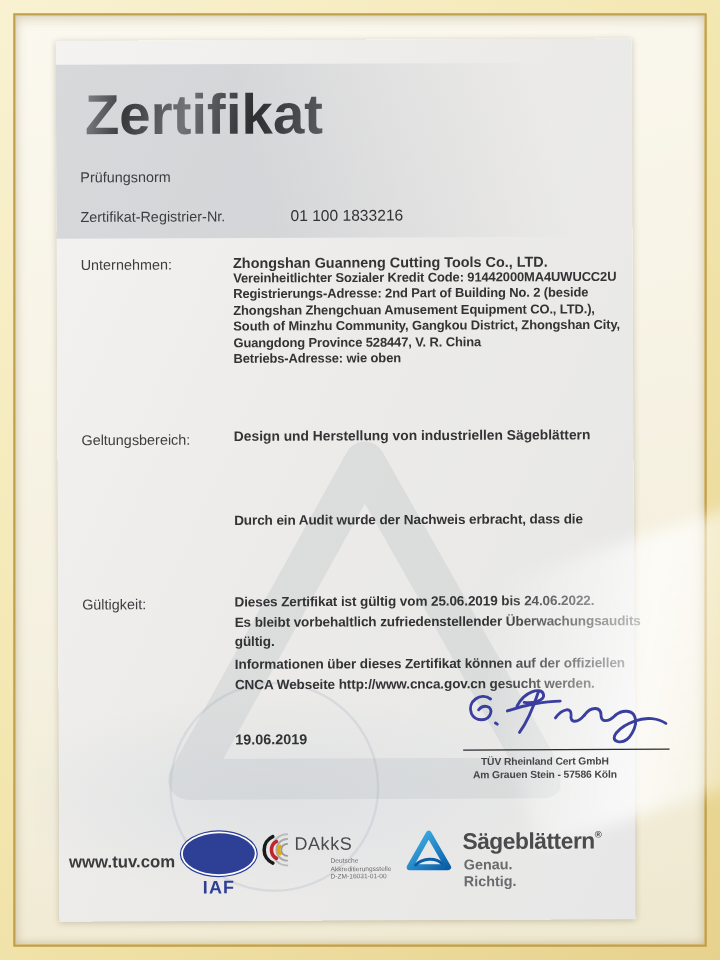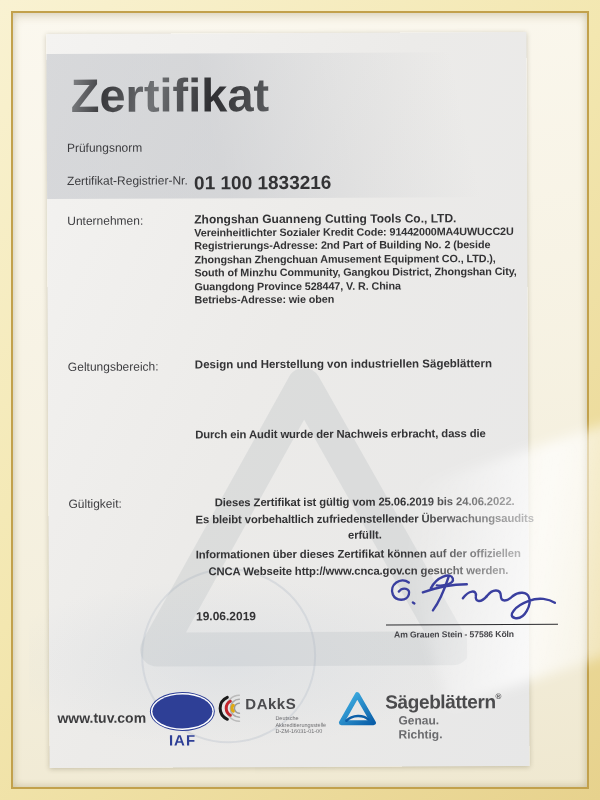--- a/index.html
+++ b/index.html
@@ -33,49 +33,49 @@
 
   .title { position:absolute; left:24px; top:34px; font-size:47px; font-weight:bold;
     letter-spacing:0px; color:#424245;
     background:linear-gradient(100deg,#87898c 0%,#3a3a3d 18%,#717376 42%,#2e2e31 70%,#5c5e61 100%);
     -webkit-background-clip:text; background-clip:text; -webkit-text-fill-color:transparent; }
 
   .lab { position:absolute; left:20px; font-size:12px; color:#3d3d40; white-space:nowrap; }
   .val { position:absolute; left:147px; color:#333335; white-space:nowrap; }
 
   .iso-val { font-size:17.5px; font-weight:bold; letter-spacing:.3px; }
-  .reg-val { font-size:19px; font-weight:bold; }
+  .reg-val { font-size:13px; font-weight:normal;margin-left:48px; }
 
   .block { position:absolute; left:147px; color:#333335; font-weight:bold; white-space:nowrap; }
   .co-name { font-size:12px; }
   .co-lines div { font-size:10.8px; line-height:13.4px; letter-spacing:-.1px; }
-  .txt16 div { font-size:11.3px; line-height:16.5px; letter-spacing:-.1px;text-align:center; }
+  .txt16 div { font-size:11.3px; line-height:16.5px; letter-spacing:-.1px; }
 
   .scope-val { font-size:11.5px; font-weight:bold; }
   .date-val { font-size:12px; font-weight:bold; }
 
   .sig-svg { position:absolute; left:330px; top:536px; }
   .sig-line { position:absolute; left:337px; top:592px; width:172px; border-top:1.5px solid #2b2b2e; }
   .issuer { position:absolute; left:298px; top:597px; width:214px; text-align:center;
     font-size:8.6px; line-height:10.5px; color:#46464a; font-weight:bold; letter-spacing:-.1px; }
 
   
   .tuv-url { position:absolute; left:8px; top:676px; font-size:14px; font-weight:bold; color:#3c3c3e; }
   .iaf { position:absolute; left:103px; top:661px; width:60px; height:34px;
     background:#2e3f96; border-radius:50%; box-shadow:0 0 0 1.5px #fff, 0 0 0 2.5px #2e3f96; }
   .iaf-inner { position:absolute; inset:4px; background:#86efac; border-radius:50%;
     display:flex; align-items:center; justify-content:center;
     font-size:15px; font-weight:bold; color:#2e3f96; letter-spacing:1px;margin-top:41px; }
   .dakks { position:absolute; left:168px; top:658px; }
-  .dakks-name { position:absolute; left:28px; top:4px; font-size:15px; font-weight:bold; color:#4b4b4e; letter-spacing:.5px; }
+  .dakks-name { position:absolute; left:28px; top:4px; font-size:15px; font-weight:normal; color:#4b4b4e; letter-spacing:.5px; }
   .dakks-sub { position:absolute; left:58px; top:24px; font-size:5.5px; line-height:6.5px; color:#6d6d70; white-space:nowrap; }
   .tuvlogo { position:absolute; left:288px; top:657px; }
   .tuv-brand { position:absolute; left:48px; top:2px; font-size:19px; font-weight:bold; color:#4b4b4d; letter-spacing:-.4px; white-space:nowrap; }
   .tuv-reg { font-size:8px; vertical-align:9px; }
-  .tuv-slogan { position:absolute; left:61px; top:24px; font-size:12px; font-weight:bold; color:#6b6b6e; }
+  .tuv-slogan { position:absolute; left:49px; top:24px; font-size:12px; font-weight:bold; color:#6b6b6e; }
 </style>
 </head>
 <body>
 
 <div class="photo">
   <div class="matte"></div>
 
   <div class="paper">
 
     <svg class="wm-triangle" width="330" height="310" viewBox="0 0 330 310">
@@ -108,21 +108,21 @@
     <div class="val scope-val" style="top:325px">Design und Herstellung von industriellen Sägeblättern</div>
 
     <div class="block txt16" style="top:393px">
       <div>Durch ein Audit wurde der Nachweis erbracht, dass die</div>
     </div>
 
     <div class="lab" style="top:463px">Gültigkeit:</div>
     <div class="block txt16" style="top:461px">
       <div>Dieses Zertifikat ist gültig vom 25.06.2019 bis 24.06.2022.</div>
       <div>Es bleibt vorbehaltlich zufriedenstellender Überwachungsaudits</div>
-      <div>erfüllt.</div>
+      <div>gültig.</div>
     </div>
 
     <div class="block txt16" style="top:513px">
       <div>Informationen über dieses Zertifikat können auf der offiziellen</div>
       <div>CNCA Webseite http://www.cnca.gov.cn gesucht werden.</div>
     </div>
 
     <div class="shade-streak"></div>
 
     <div class="block date-val" style="top:576px">19.06.2019</div>
@@ -134,20 +134,21 @@
         <path d="M52,20 C58,8 72,4 74,10 C76,16 64,18 58,17"></path>
         <path d="M70,8 C66,20 60,34 54,42"></path>
         <path d="M44,24 C58,19 76,16 88,16"></path>
         <path d="M84,30 C90,22 98,21 97,28 C96,34 102,35 108,28"></path>
         <path d="M108,28 C114,20 122,21 122,28 C122,34 128,34 134,28"></path>
         <path d="M134,28 C140,23 148,24 150,29 C153,36 146,52 136,50 C128,48 136,38 150,33 C160,29 170,31 176,35"></path>
       </g>
     </svg>
     <div class="sig-line"></div>
     <div class="issuer">
+      <div>TÜV Rheinland Cert GmbH</div>
       <div>Am Grauen Stein - 57586 Köln</div>
     </div>
 
     <div class="tuv-url">www.tuv.com</div>
 
     <div class="iaf">
       <div class="iaf-inner">IAF</div>
     </div>
 
     <div class="dakks">

